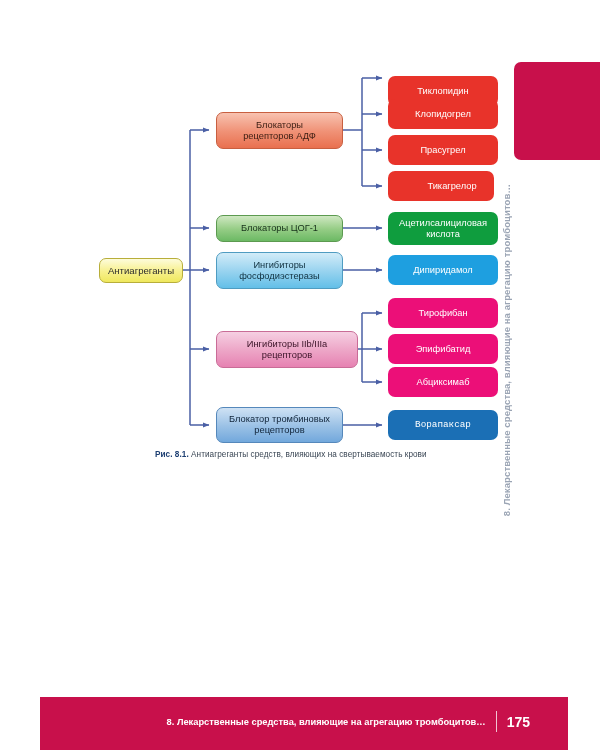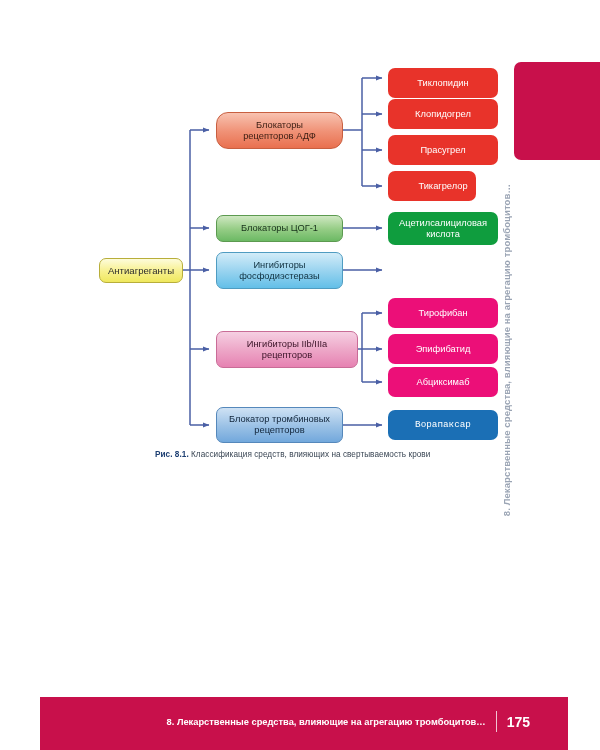--- a/index.html
+++ b/index.html
@@ -93,21 +93,20 @@
   }
   .node.root {
     background: linear-gradient(180deg,#fdfcdb 0%,#f7f08c 55%,#efe85e 100%);
     border-color: #b8ae3a;
     font-size: 9.6px;
   }
   .node.adp {
     background: linear-gradient(180deg,#f8c2b0 0%,#f09277 52%,#e9704f 100%);
     border-color: #c85f40;
     color: #3a1d12;
-    border-radius: 12px;
   }
   .node.cox {
     background: linear-gradient(180deg,#cfe8c2 0%,#96cd86 52%,#6cb964 100%);
     border-color: #5c9a50;
     color: #17301a;
   }
   .node.pde {
     background: linear-gradient(180deg,#d2ecf8 0%,#98d3ef 52%,#63bfe8 100%);
     border-color: #4f9cc1;
     color: #10303f;
@@ -267,56 +266,59 @@
       </span>
     </div>
 
     <div class="node pale thr" style="left:216px; top:407px; width:127px; height:36px;">
       <span>
         <span>Блокатор тромбиновых</span><br>
         <span>рецепторов</span>
       </span>
     </div>
 
-    <div class="node solid c-red" style="left:388px; top:68px; width:110px; height:30px;text-align:right;">
+    <div class="node solid c-red" style="left:388px; top:76px; width:110px; height:30px;text-align:right;">
       <span>Тиклопидин</span>
     </div>
     <div class="node solid c-red" style="left:388px; top:99px; width:110px; height:30px;">
       <span>Клопидогрел</span>
     </div>
     <div class="node solid c-red" style="left:388px; top:135px; width:110px; height:30px;">
       <span>Прасугрел</span>
     </div>
-    <div class="node solid c-red" style="left:388px; top:171px; width:88px; height:30px;padding-left:27px;">
+    <div class="node solid c-red" style="left:388px; top:171px; width:106px; height:30px;padding-left:27px;">
       <span>Тикагрелор</span>
     </div>
 
     <div class="node solid c-green" style="left:388px; top:212px; width:110px; height:33px;">
       <span>Ацетилсалициловая кислота</span>
     </div>
 
+    <div class="node solid c-blue" style="left:388px; top:255px; width:110px; height:30px;">
+      <span>Дипиридамол</span>
+    </div>
 
     <div class="node solid c-pink" style="left:388px; top:298px; width:110px; height:30px;">
       <span>Тирофибан</span>
     </div>
     <div class="node solid c-pink" style="left:388px; top:334px; width:110px; height:30px;">
       <span>Эпифибатид</span>
     </div>
     <div class="node solid c-pink" style="left:388px; top:367px; width:110px; height:30px;">
       <span>Абциксимаб</span>
     </div>
 
     <div class="node solid c-dblue" style="left:388px; top:410px; width:110px; height:30px;font-family:Liberation Mono, monospace;">
       <span>Ворапаксар</span>
     </div>
 
   </div>
 
   <div id="caption">
-    <b>Рис. 8.1.</b><span> Классификация средств, влияющих на свертываемость крови</span>
+    <b>Рис. 8.1.</b><span> Антиагреганты средств, влияющих на свертываемость крови</span>
   </div>
 
   <div id="footer">
     <div id="footer-inner">
       <div id="footer-title">8. Лекарственные средства, влияющие на агрегацию тромбоцитов…</div>
       <div id="footer-rule"></div>
       <div id="footer-page">175</div>
     </div>
   </div>
 

